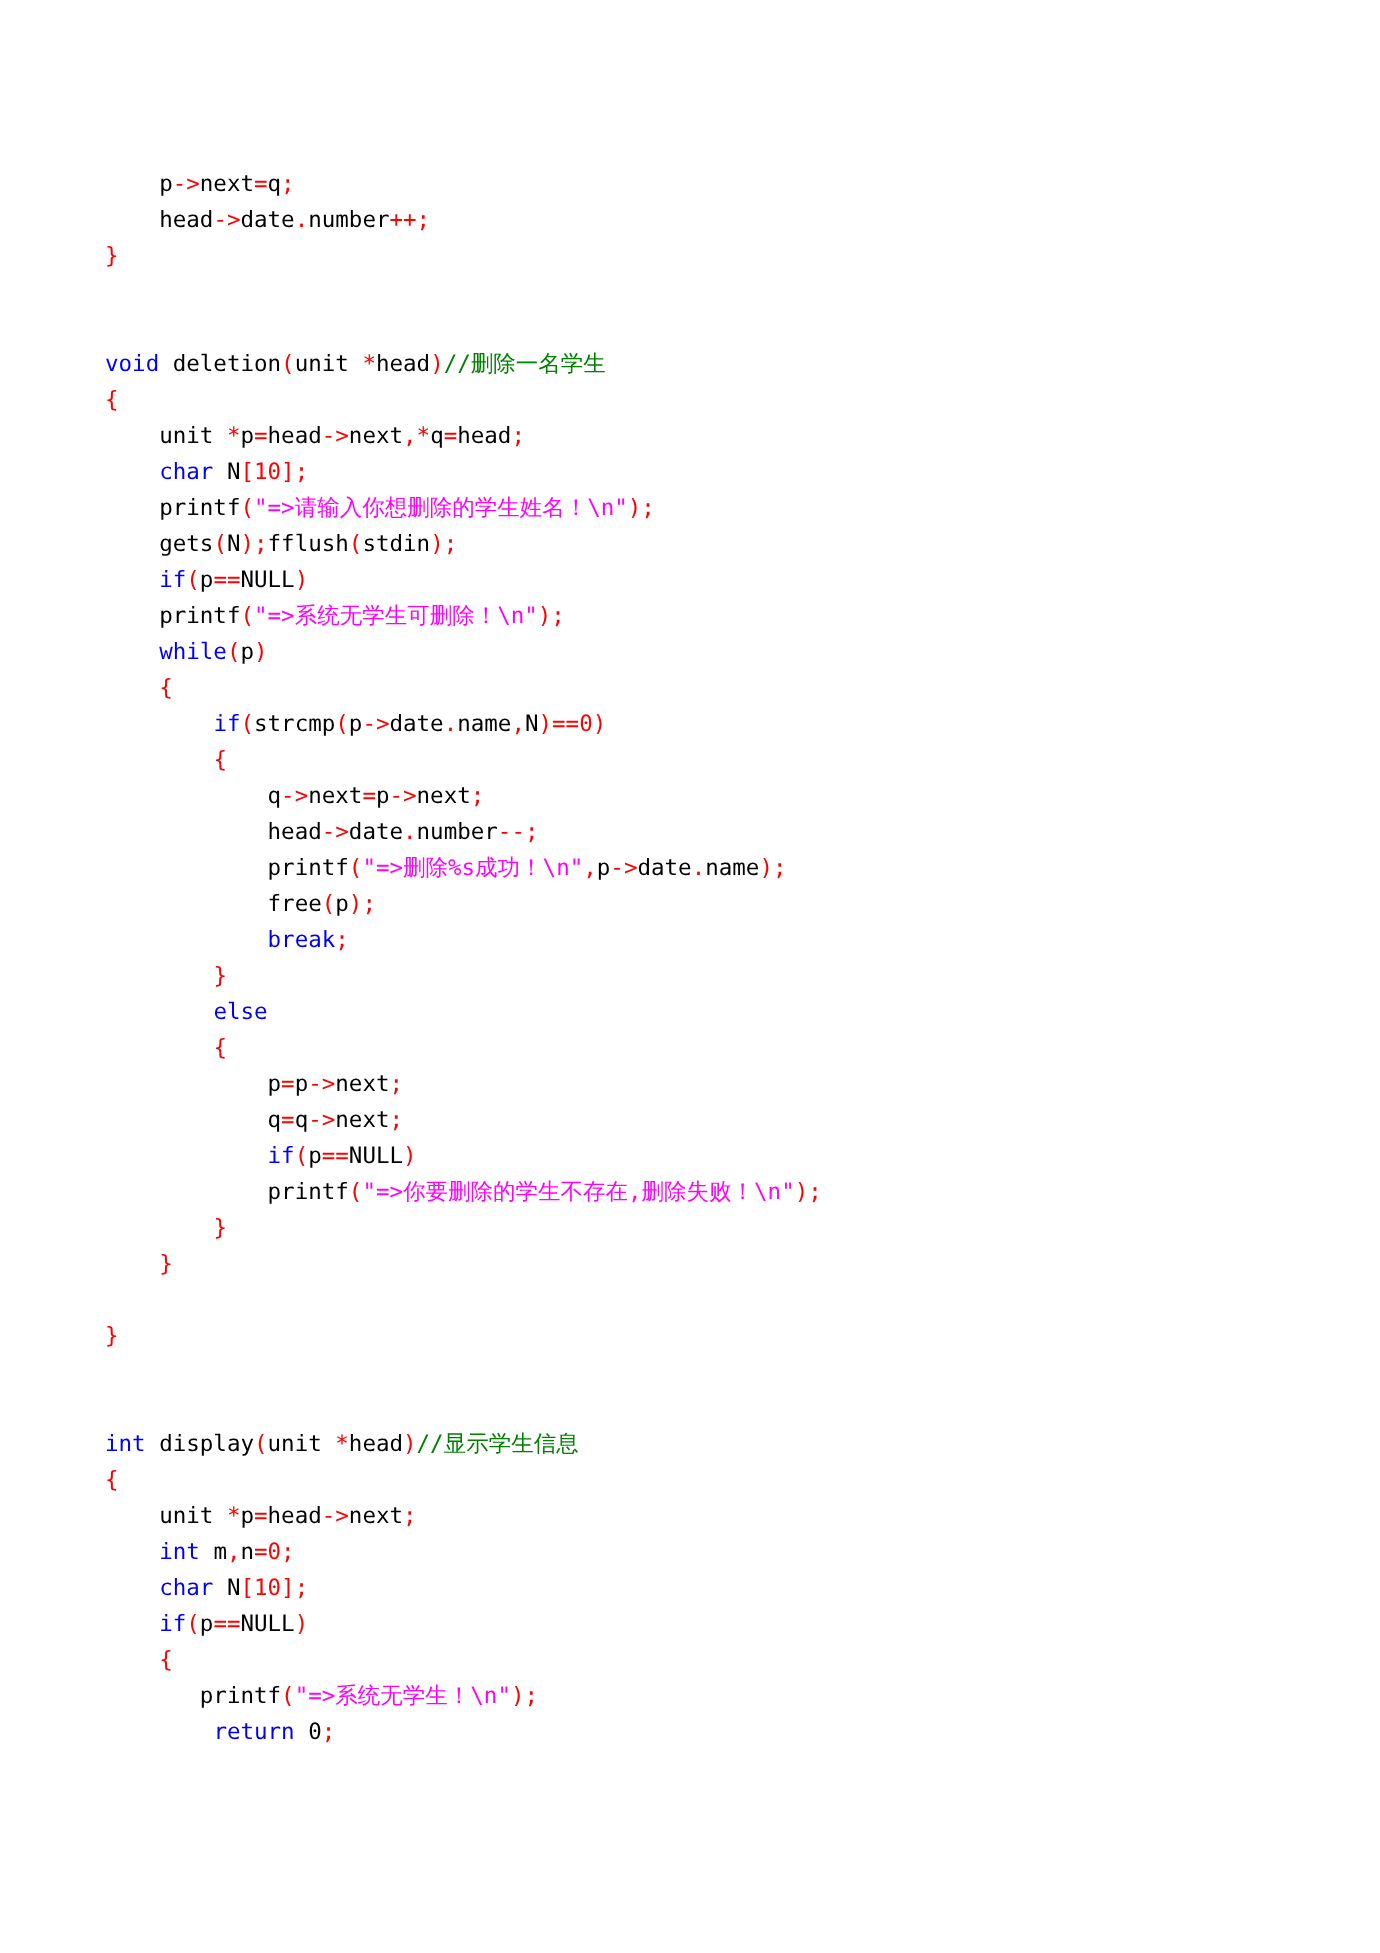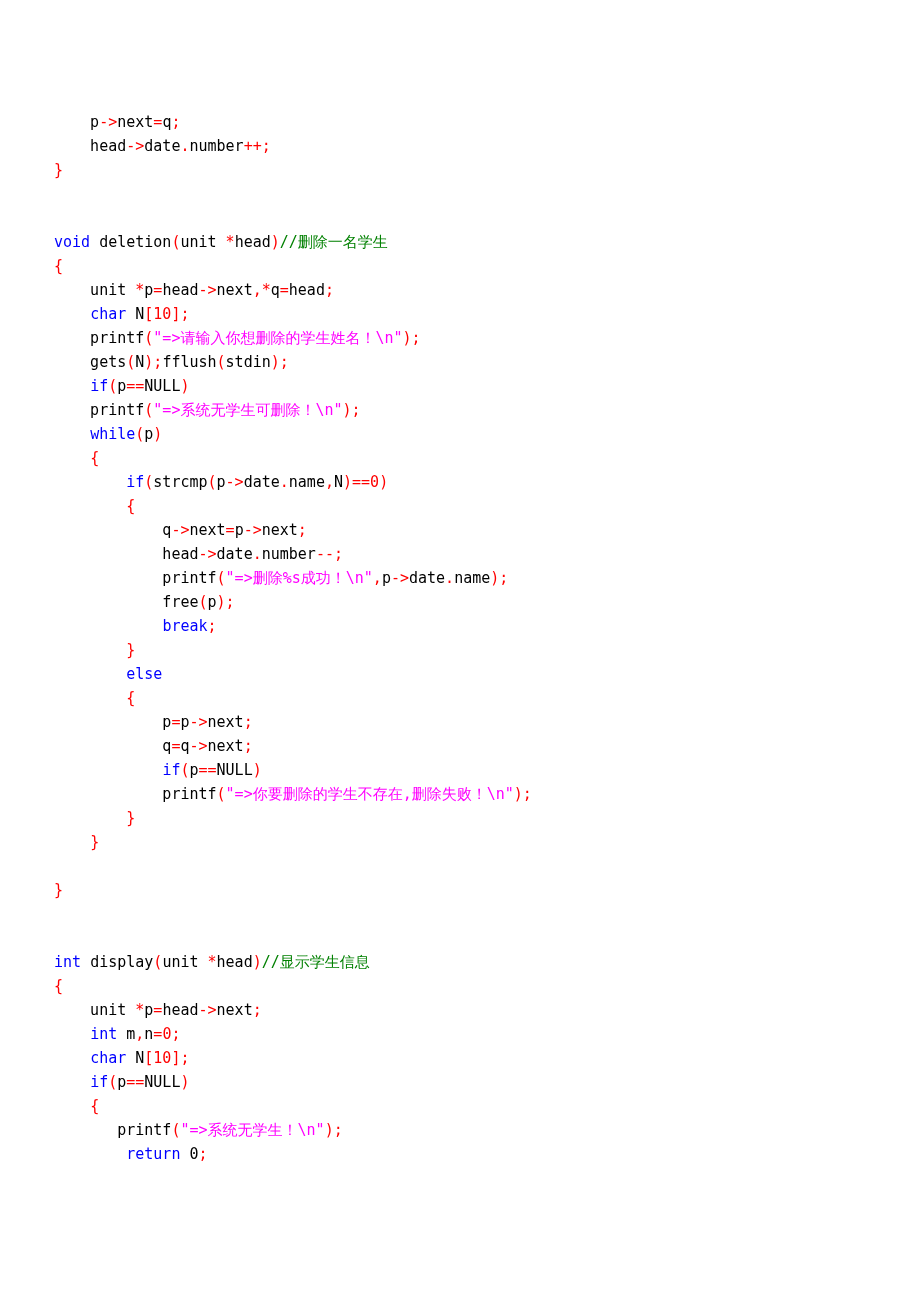--- a/index.html
+++ b/index.html
@@ -7,21 +7,21 @@
     padding: 0;
     background: #ffffff;
     font-family: "SimSun", "宋体", "Consolas", monospace;
     font-size: 15px;
     line-height: 1.6;
     color: #000000;
   }
   .page {
     width: 816px;
     min-height: 1302px;
-    padding: 110px 0 0 54px;
+    padding: 110px 0 0 70px;
     box-sizing: border-box;
   }
   pre.code {
     margin: 0;
     font-family: inherit;
     font-size: inherit;
     white-space: pre;
   }
   .kw { color: #0000ff; }
   .op { color: #ff0000; }

